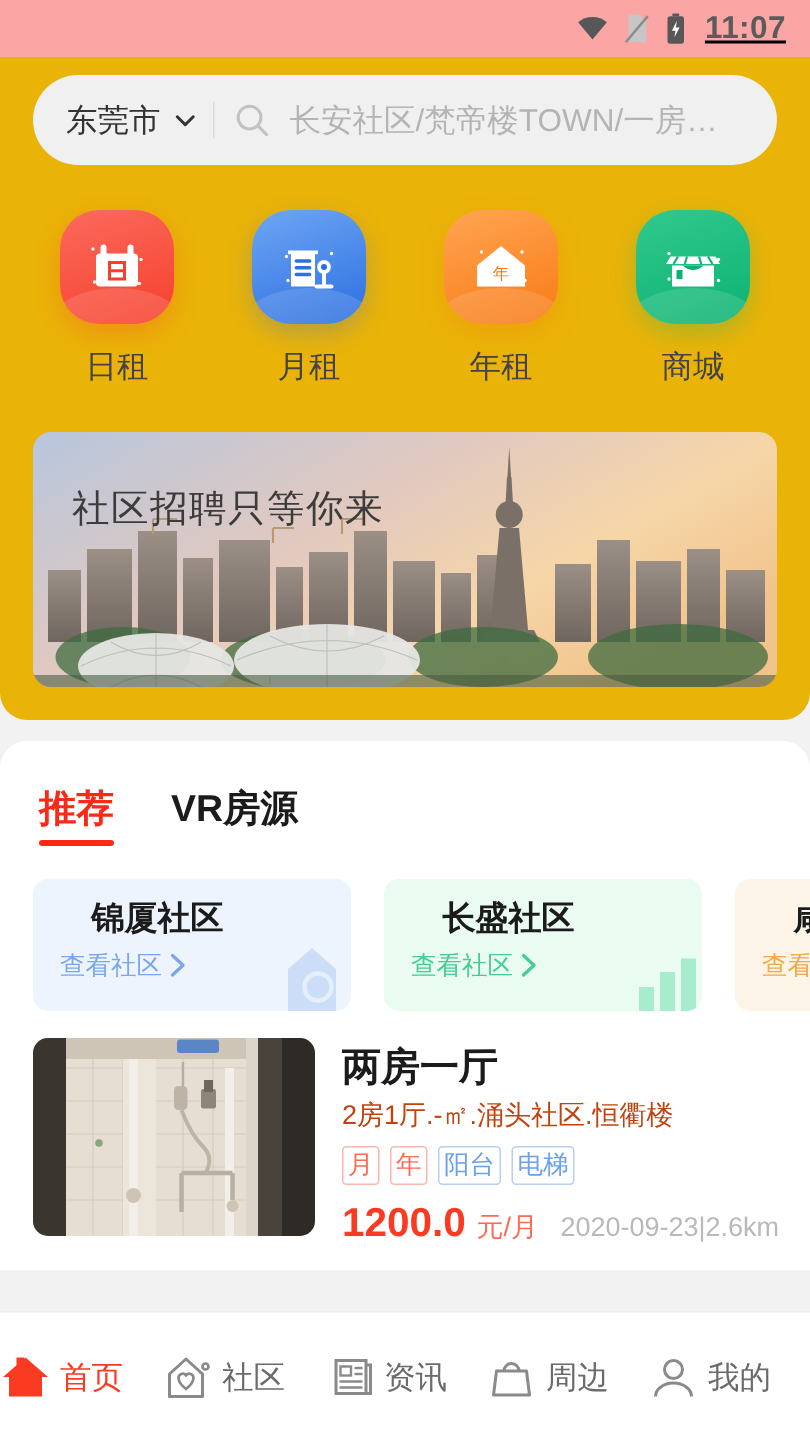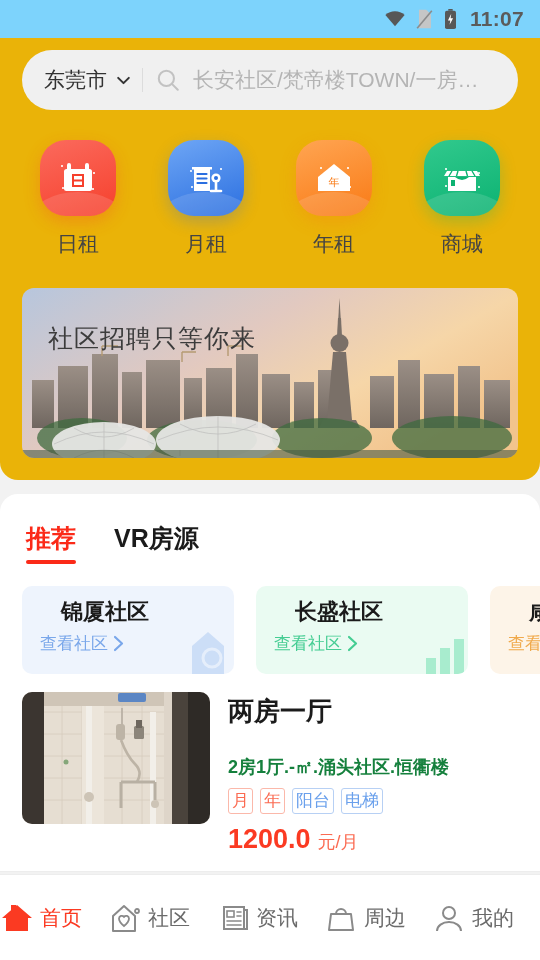--- a/index.html
+++ b/index.html
@@ -6,23 +6,23 @@
   html, body {
     width: 540px; height: 960px;
     font-family: "Liberation Sans", "DejaVu Sans", sans-serif;
     background: #f2f2f2;
     overflow: hidden;
   }
   .phone { position: relative; width: 540px; height: 960px; background:#f2f2f2; }
 
   
   .statusbar {
-    height: 38px; background:#7dd3fc;
+    height: 38px; background:#fca5a5;
     display:flex; align-items:center; justify-content:flex-end;
-    padding: 0 16px; gap: 9px;
+    padding: 0 16px; gap: 9px; text-decoration: underline;
   }
   .wifi-ic { width:22px; height:22px; display:block; }
   .sim-ic  { width:19px; height:22px; display:block; }
   .batt-ic { width:15px; height:22px; display:block; }
   .clock { font-size:21px; font-weight:bold; color:#5b5b5b; letter-spacing:.3px; margin-left:3px; }
 
   
   .topcard {
     background:#eab308;
     border-bottom-left-radius:18px; border-bottom-right-radius:18px;
@@ -86,21 +86,21 @@
   .c-green  { background:#eafbf2; } .c-green .comm-link { color:#45cd93; }
   .c-orange { background:#fdf4e8; } .c-orange .comm-link { color:#f0a94b; }
   .comm-dec { position:absolute; right:0; bottom:0; }
 
   
   .listing { display:flex; gap:18px; padding: 18px 22px 16px; align-items:flex-start; }
   .thumb { width:188px; height:132px; border-radius:10px; overflow:hidden; flex:none; }
   .thumb svg { display:block; width:100%; height:100%; }
   .linfo { flex:1; min-width:0; padding-top:2px; }
   .ltitle { font-size:26px; font-weight:bold; color:#1b1b1b; }
-  .lsub { font-size:18px; color:#15803d; margin-top:26px; white-space:nowrap;font-weight:bold; }
+  .lsub { font-size:18px; color:#c2410c; margin-top:2px; white-space:nowrap; }
   .ltags { display:flex; gap:7px; margin-top:9px; }
   .tg { font-size:17px; padding: 0px 3px; border-radius:3px; line-height:24px; }
   .tg-r { color:#fb6b52; border:1px solid #fbb8aa; }
   .tg-b { color:#6aa0ec; border:1px solid #b7d0f4; }
   .lprice { display:flex; align-items:baseline; gap:7px; margin-top:10px; white-space:nowrap; }
   .pnum { font-size:27px; font-weight:bold; color:#fb3a22; }
   .punit{ font-size:18px; color:#fb6b52; }
   .pmeta{ font-size:18px; color:#b9b9b9; margin-left:8px; }
 
   .divider { height:1px; background:#ededed; margin:0 0 0 0; }
@@ -367,20 +367,21 @@
         <div class="lsub">2房1厅.-㎡.涌头社区.恒衢楼</div>
         <div class="ltags">
           <span class="tg tg-r">月</span>
           <span class="tg tg-r">年</span>
           <span class="tg tg-b">阳台</span>
           <span class="tg tg-b">电梯</span>
         </div>
         <div class="lprice">
           <span class="pnum">1200.0</span>
           <span class="punit">元/月</span>
+          <span class="pmeta">2020-09-23|2.6km</span>
         </div>
       </div>
     </div>
     <div class="divider"></div>
   </div>
 
   <div class="tabbar">
 
     <div class="nav active">
       <svg width="34" height="32" viewBox="0 0 34 32">

